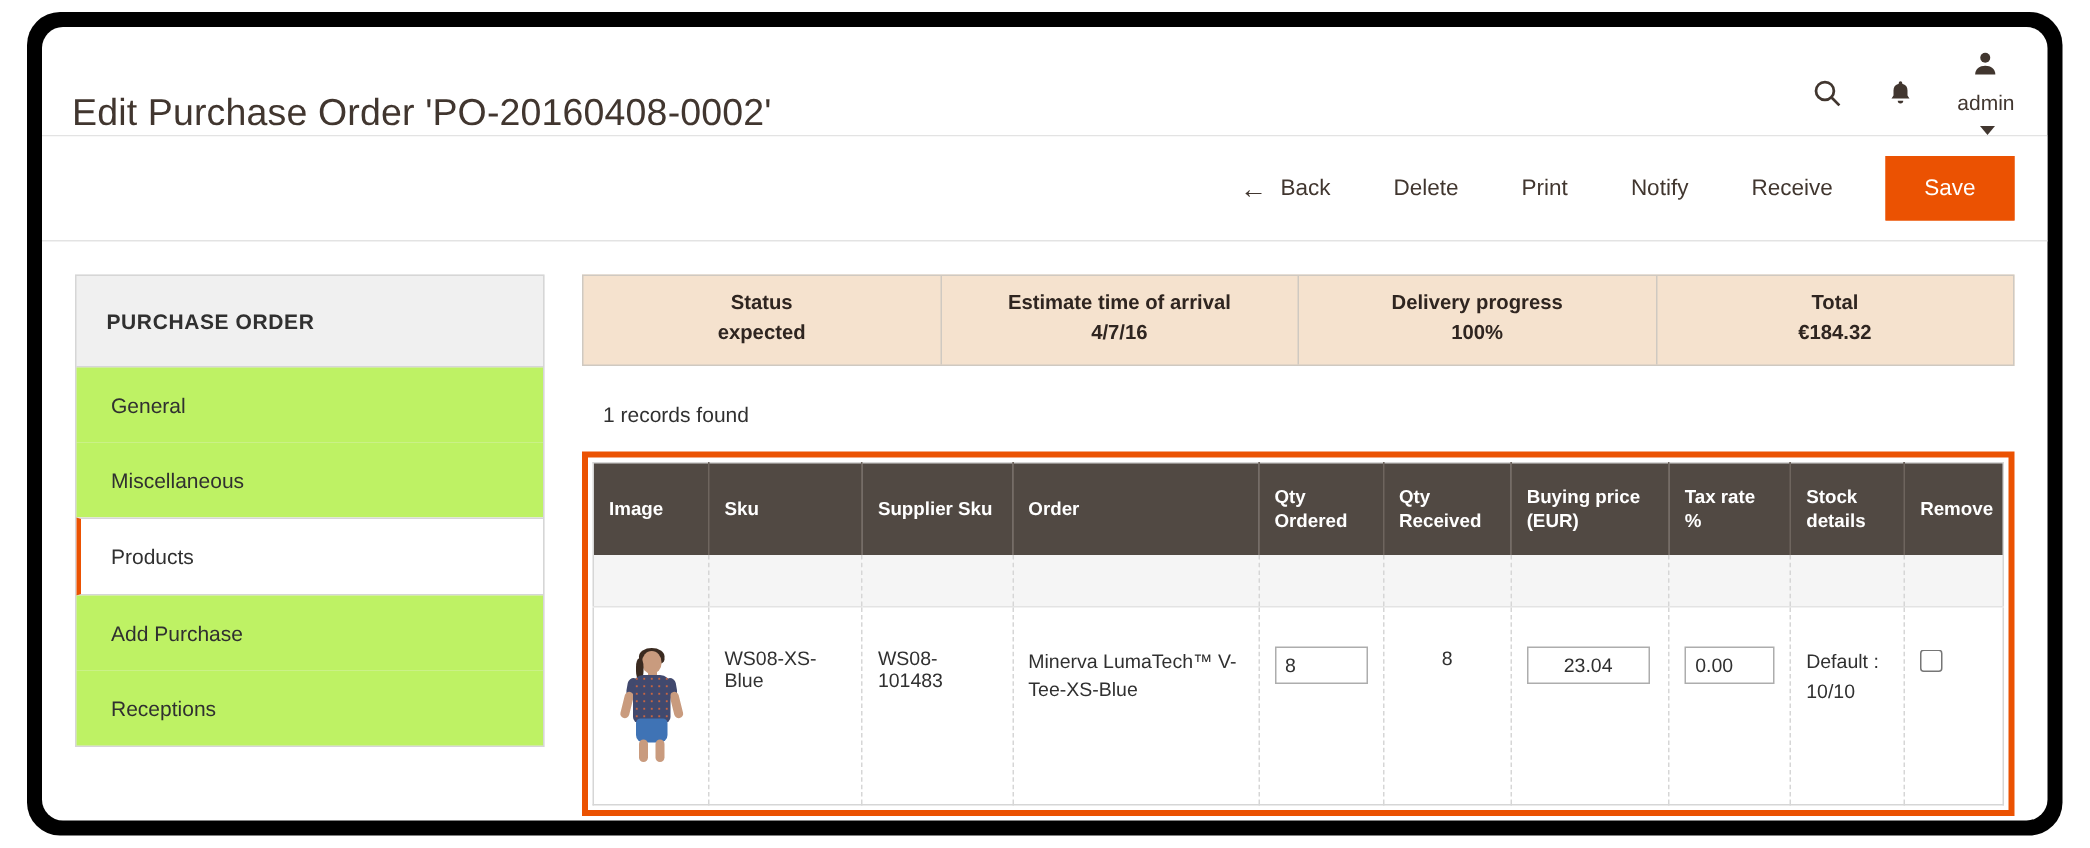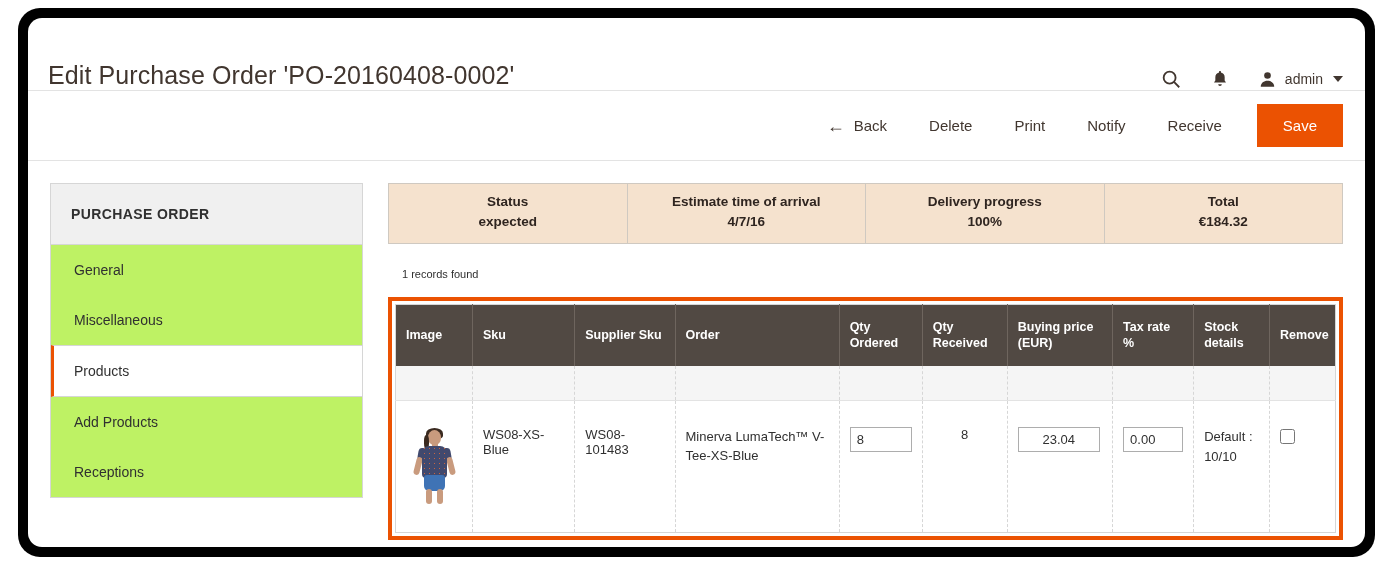--- a/index.html
+++ b/index.html
@@ -59,20 +59,21 @@
     display: flex;
     align-items: center;
     justify-content: center;
     cursor: pointer;
   }
   .admin-box {
     display: flex;
     align-items: center;
     gap: 8px;
     cursor: pointer;
+    flex-direction: column;
   }
   .admin-name {
     font-size: 14px;
     color: #41362f;
   }
   .caret-dn {
     width: 0; height: 0;
     border-left: 5px solid transparent;
     border-right: 5px solid transparent;
     border-top: 6px solid #41362f;
@@ -184,21 +185,21 @@
     font-weight: bold;
     line-height: 1.5;
   }
   .status-value {
     font-size: 13.5px;
     font-weight: bold;
     line-height: 1.5;
   }
 
   .records-found {
-    font-size: 11px;
+    font-size: 14px;
     color: #303030;
     padding: 24px 0 17px 14px;
   }
 
   
   .table-highlight {
     border: 4px solid #eb5202;
     padding: 3px;
     background: #ffffff;
   }
@@ -401,21 +402,21 @@
         <button class="tb-btn primary">Save</button>
       </div>
 
       <div class="body-wrap">
 
         <div class="sidebar">
           <div class="sidebar-title">PURCHASE ORDER</div>
           <div class="side-item">General</div>
           <div class="side-item">Miscellaneous</div>
           <div class="side-item active">Products</div>
-          <div class="side-item">Add Products</div>
+          <div class="side-item">Add Purchase</div>
           <div class="side-item">Receptions</div>
         </div>
 
         <div class="main">
 
           <div class="status-bar">
             <div class="status-cell">
               <div class="status-label">Status</div>
               <div class="status-value">expected</div>
             </div>

